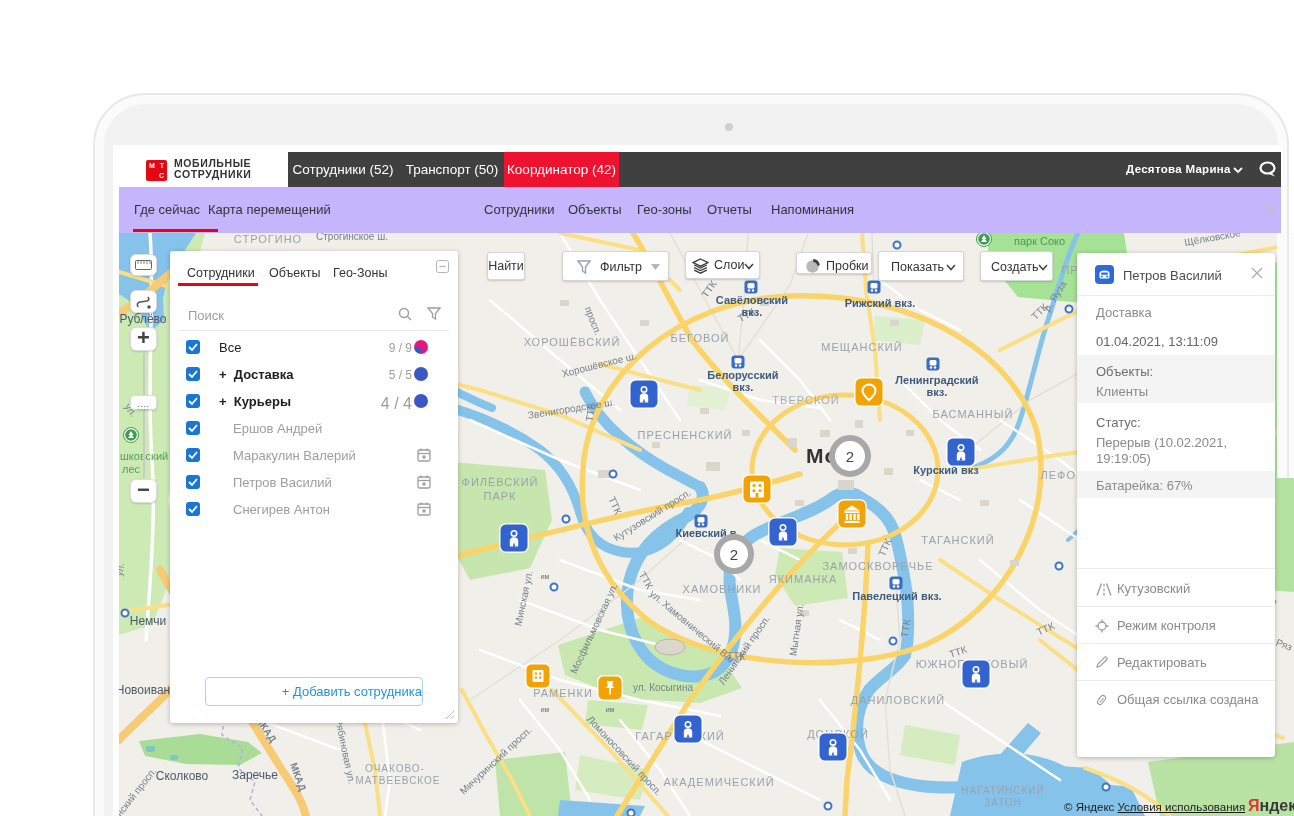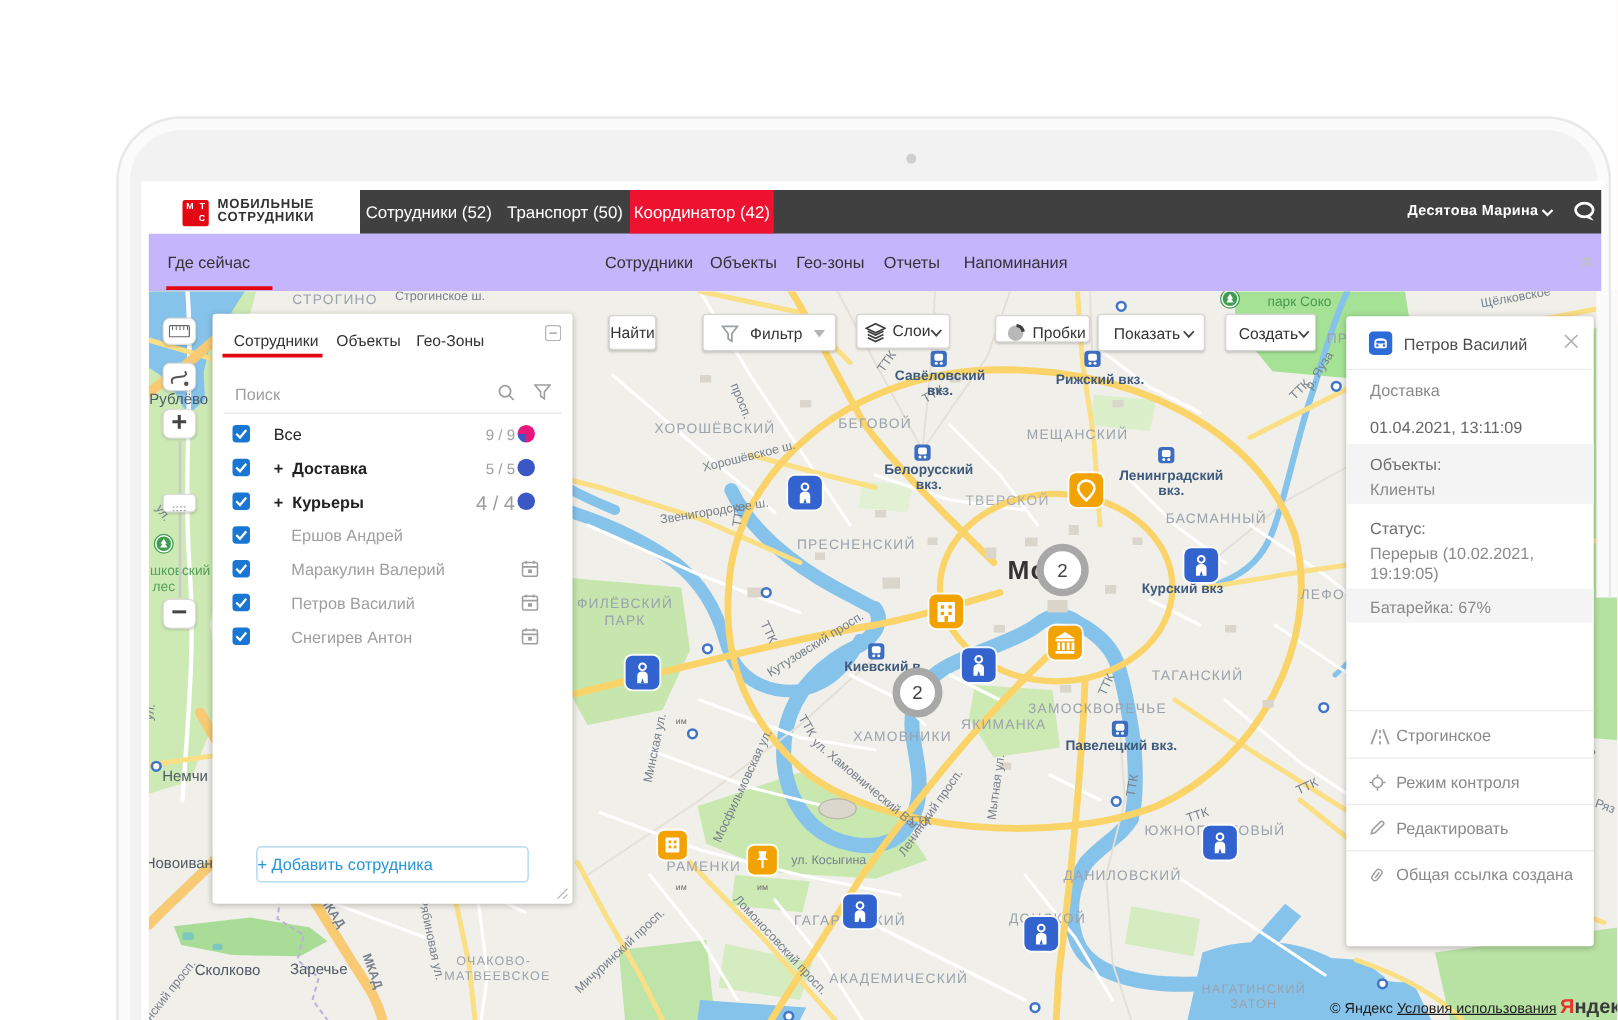--- a/index.html
+++ b/index.html
@@ -52,20 +52,21 @@
     <svg class="abs" style="left:1113px;top:13px" width="12" height="10" viewBox="0 0 12 10">
         <path d="M2 3 L6 7 L10 3" stroke="#fff" stroke-width="1.8" fill="none"></path>
       </svg>
     <svg class="abs" style="left:1140px;top:9px" width="18" height="17" viewBox="0 0 18 17">
         <ellipse cx="8.5" cy="7" rx="7" ry="5.5" fill="none" stroke="#fff" stroke-width="2.2"></ellipse>
         <path d="M12 11 L16 15.5 L8 12.3 Z" fill="#fff"></path>
       </svg>
   </div>
   <div class="abs nav">
     <div class="ntab" style="left:15px">Где сейчас</div>
+    <div class="ntab" style="left:89px">Карта перемещений</div>
     <div class="ntab" style="left:365px">Сотрудники</div>
     <div class="ntab" style="left:449px">Объекты</div>
     <div class="ntab" style="left:518px">Гео-зоны</div>
     <div class="ntab" style="left:588px">Отчеты</div>
     <div class="ntab" style="left:652px">Напоминания</div>
     <div class="nund"></div>
     <svg class="abs" style="left:1143px;top:15px" width="15" height="15" viewBox="0 0 15 15">
         <path d="M3 8 L7.5 4 L12 8 M3 12 L7.5 8 L12 12" stroke="#c0c0c0" stroke-width="1.5" fill="none"></path>
       </svg>
   </div>
@@ -595,21 +596,21 @@
             <path d="M3 7 L6 10 L11 4" stroke="#fff" stroke-width="1.8" fill="none"></path>
           </svg></div>
   <div style="position:absolute;left:63px;top:251px;font-size:13px;color:#9e9e9e">Снегирев Антон</div>
   <svg style="position:absolute;right:27px;top:251px" width="14" height="14" viewBox="0 0 14 14">
           <rect x="1" y="2" width="12" height="11" rx="1.5" fill="none" stroke="#9e9e9e" stroke-width="1.3"></rect>
           <path d="M1 5.5 H13" stroke="#9e9e9e" stroke-width="1.3"></path>
           <path d="M4 0.5 V3 M10 0.5 V3" stroke="#9e9e9e" stroke-width="1.3"></path>
           <rect x="5.5" y="7.5" width="3" height="3" fill="#9e9e9e"></rect>
         </svg>
 
-  <div style="position:absolute;left:35px;top:426px;width:218px;height:29px;border:1px solid #a7d4ef;border-radius:4px;text-align:left;line-height:27px;font-size:13px;color:#2595d5">+ Добавить сотрудника</div>
+  <div style="position:absolute;left:35px;top:426px;width:218px;height:29px;border:1px solid #a7d4ef;border-radius:4px;text-align:right;line-height:27px;font-size:13px;color:#2595d5">+ Добавить сотрудника</div>
   <svg style="position:absolute;right:3px;bottom:3px" width="10" height="10" viewBox="0 0 10 10">
           <path d="M9 1 L1 9 M9 5.5 L5.5 9" stroke="#bbb" stroke-width="1"></path>
         </svg>
 </div>
 
 <div class="rpanel" style="left:958px;top:20px;height:504px;font-size:13px">
   <svg style="position:absolute;left:18px;top:12px" width="19" height="19" viewBox="0 0 19 19">
           <rect width="19" height="19" rx="4" fill="#2d6bd9"></rect>
           <path d="M4.5 8.5 Q4.5 5.5 9.5 5.5 Q14.5 5.5 14.5 8.5 L14.5 12 Q14.5 13.5 13 13.5 L6 13.5 Q4.5 13.5 4.5 12 Z" fill="#fff"></path>
           <rect x="6" y="7.5" width="7" height="2.2" rx="1" fill="#2d6bd9"></rect>
@@ -628,21 +629,21 @@
   <div style="position:absolute;left:19px;top:131px;color:#8a8a8a">Клиенты</div>
   <div style="position:absolute;left:19px;top:162px;color:#6e6e6e">Статус:</div>
   <div style="position:absolute;left:19px;top:182px;color:#8a8a8a;line-height:16px">Перерыв (10.02.2021,<br>19:19:05)</div>
   <div style="position:absolute;left:0;top:218px;width:100%;height:27px;background:#f4f4f4"></div>
   <div style="position:absolute;left:19px;top:225px;color:#8a8a8a">Батарейка: 67%</div>
   <div style="position:absolute;left:0;top:315px;width:100%;height:1px;background:#ececec"></div>
   <svg style="position:absolute;left:19px;top:330px" width="16" height="13" viewBox="0 0 16 13">
           <path d="M5.5 0.5 L1 12.5 M10.5 0.5 L15 12.5" stroke="#9e9e9e" stroke-width="1.4" fill="none"></path>
           <path d="M8 1 V3.5 M8 5.5 V8 M8 10 V12.5" stroke="#9e9e9e" stroke-width="1.4"></path>
         </svg>
-  <div style="position:absolute;left:40px;top:328px;color:#8a8a8a">Строгинское</div>
+  <div style="position:absolute;left:40px;top:328px;color:#8a8a8a">Кутузовский</div>
   <div style="position:absolute;left:0;top:353px;width:100%;height:1px;background:#ececec"></div>
   <svg style="position:absolute;left:18px;top:366px" width="14" height="14" viewBox="0 0 14 14">
           <circle cx="7" cy="7" r="4" fill="none" stroke="#9e9e9e" stroke-width="1.3"></circle>
           <path d="M7 0.5 V3 M7 11 V13.5 M0.5 7 H3 M11 7 H13.5" stroke="#9e9e9e" stroke-width="1.3"></path>
         </svg>
   <div style="position:absolute;left:40px;top:365px;color:#8a8a8a">Режим контроля</div>
   <div style="position:absolute;left:0;top:390px;width:100%;height:1px;background:#ececec"></div>
   <svg style="position:absolute;left:18px;top:402px" width="14" height="14" viewBox="0 0 14 14">
           <path d="M2 12 L2.8 9 L9.5 2.3 Q10.3 1.5 11.5 2.6 Q12.6 3.7 11.8 4.5 L5 11.2 Z" fill="none" stroke="#9e9e9e" stroke-width="1.2"></path>
         </svg>

